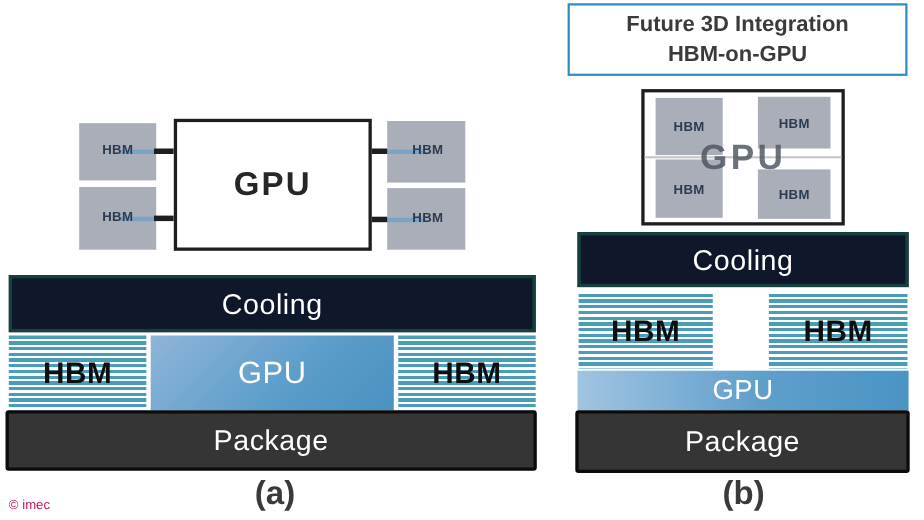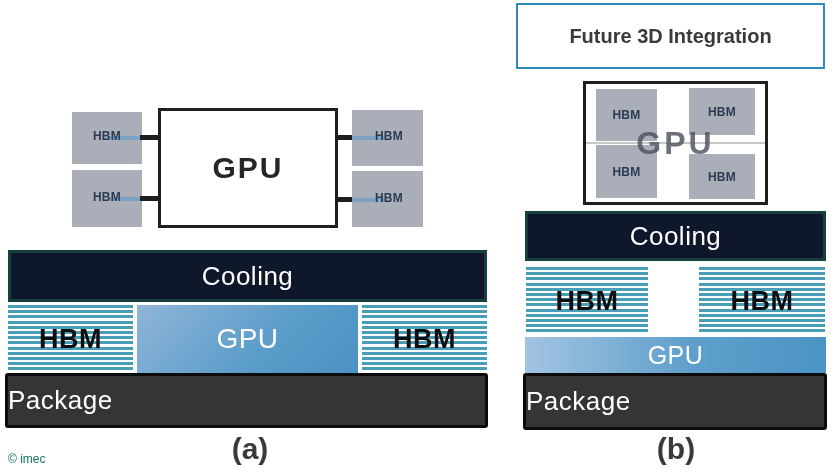--- a/index.html
+++ b/index.html
@@ -27,21 +27,21 @@
   .pin{background:#7ba3c6;height:4px;}
   .hbm-a-label{width:46px;text-align:center;}
   
   .cooling{background:#0f172a;border:3px solid #16403e;color:#ffffff;
     display:flex;align-items:center;justify-content:center;}
   .stripes{
     background:repeating-linear-gradient(180deg,#4a9db6 0px,#4a9db6 3px,#fcfdfe 3px,#fcfdfe 5.2px);
     display:flex;align-items:center;justify-content:center;}
   .stripes .hbm-big{font-size:27px;font-weight:bold;color:#0e0e0e;letter-spacing:.5px;}
   .package{background:#353535;border:3px solid #0b0b0b;border-radius:3px;color:#ffffff;
-    display:flex;align-items:center;justify-content:flex-start;}
+    display:flex;align-items:center;justify-content:center;}
   .bar-text{font-size:26px;font-weight:400;letter-spacing:.5px;}
   
   #cooling-a{left:8px;top:250px;width:473px;height:46px;}
   #hbm-xs-a-left{left:8px;top:305px;width:125px;height:68px;}
   #gpu-xs-a{left:137px;top:305px;width:221px;height:68px;
     background:linear-gradient(135deg,#90b5d8 0%,#5a9cca 60%,#4a92c2 100%);
     display:flex;align-items:center;justify-content:center;color:#fff;}
   #gpu-xs-a .bar-text{font-size:28px;}
   #hbm-xs-a-right{left:362px;top:305px;width:125px;height:68px;}
   #package-a{left:5px;top:373px;width:477px;height:49px;}
@@ -61,21 +61,21 @@
   #hbm-xs-b-right{left:699px;top:267px;width:126px;height:68px;}
   #gpu-xs-b{left:525px;top:337px;width:301px;height:36px;
     background:linear-gradient(90deg,#a2c4e1 0%,#5f9fcc 55%,#4a94c4 100%);
     display:flex;align-items:center;justify-content:center;color:#fff;}
   #gpu-xs-b .bar-text{font-size:25px;}
   #package-b{left:523px;top:373px;width:298px;height:51px;}
   
   .fig-label{font-size:30px;font-weight:bold;color:#3a3a3a;text-align:center;width:130px;}
   #fig-label-a{left:185px;top:432px;}
   #fig-label-b{left:611px;top:432px;}
-  #copyright{left:8px;top:452px;font-size:12px;color:#0f766e;}
+  #copyright{left:8px;top:452px;font-size:12px;color:#be185d;}
   
   .hbm-a-lbl-tl{left:84px;top:129px;}
   .hbm-a-lbl-bl{left:84px;top:190px;}
   .hbm-a-lbl-tr{left:366px;top:129px;}
   .hbm-a-lbl-br{left:366px;top:191px;}
 </style>
 </head>
 <body>
 
 <div id="figure">
@@ -119,20 +119,21 @@
   <div class="abs package" id="package-a">
     <span class="bar-text">Package</span>
   </div>
 
   <div class="abs fig-label" id="fig-label-a">(a)</div>
   <div class="abs" id="copyright">© imec</div>
 
   <div class="abs title-box" id="title-b">
     <span>
       <span style="display:block;">Future 3D Integration</span>
+      <span style="display:block;">HBM-on-GPU</span>
     </span>
   </div>
 
   <div class="abs" id="topview-b">
     <div class="abs" id="seam-b"></div>
     <div class="abs die die-b" id="die-b-tl">
       <span class="die-label">HBM</span>
     </div>
     <div class="abs die die-b" id="die-b-tr">
       <span class="die-label">HBM</span>

